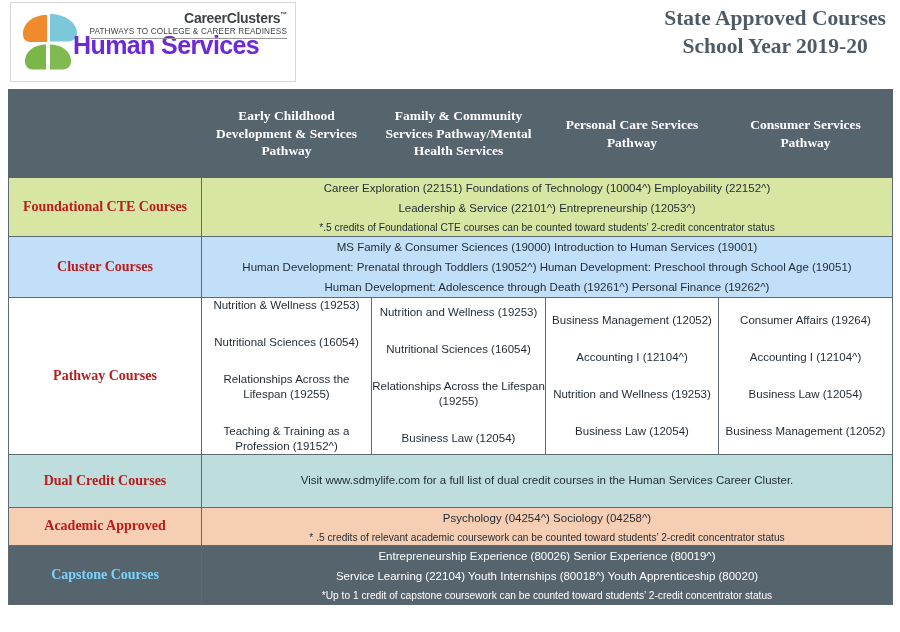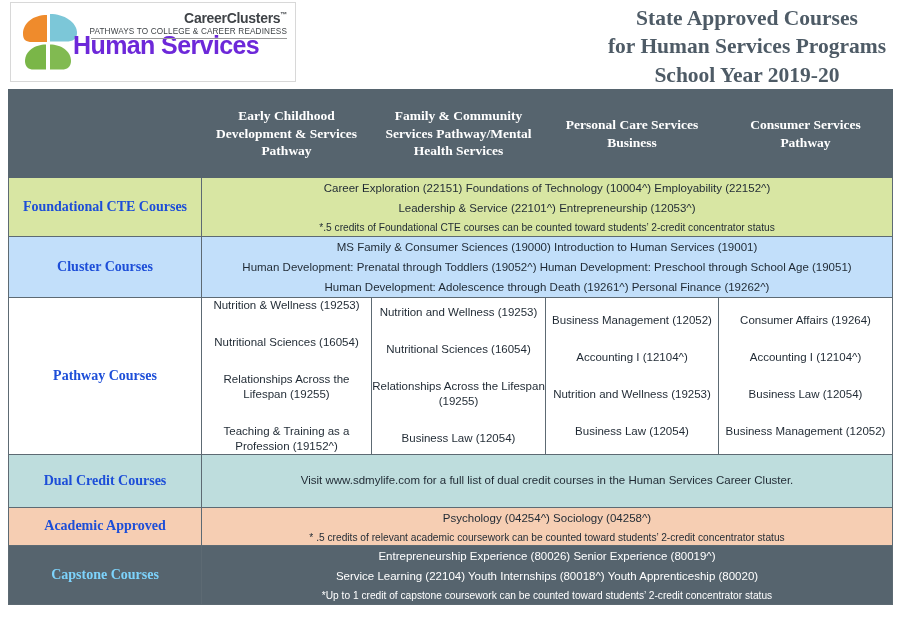--- a/index.html
+++ b/index.html
@@ -146,21 +146,21 @@
 
   
   td.rowlabel {
     font-family: "Liberation Serif", serif;
     font-weight: bold;
     font-size: 14px;
     color: #4e5b66;
     text-align: center;
     padding: 6px 4px;
   }
-  td.rowlabel.onlight { color: #1d4ed8; }
+  td.rowlabel.onlight { color: #b91c1c; }
   td.rowlabel.ondark  { color: #7dd3fc; }
 
   
   td.content {
     font-family: "Liberation Sans", sans-serif;
     font-size: 11.5px;
     color: #1f2933;
     text-align: center;
     padding: 7px 8px;
     line-height: 1.75;
@@ -226,40 +226,39 @@
 
       <div class="cc-brand">
         <div class="cc-name"><span>CareerClusters</span><span class="cc-tm">™</span></div>
         <div class="cc-tagline">PATHWAYS TO COLLEGE &amp; CAREER READINESS</div>
         <div class="cc-rule"></div>
       </div>
     </div>
 
     <div class="title-block">
       <div>State Approved Courses</div>
-      <div>for Human Services Programs</div>
       <div>School Year 2019-20</div>
     </div>
   </div>
 
   <table class="matrix">
     <colgroup>
       <col style="width:193px">
       <col style="width:170px">
       <col style="width:174px">
       <col style="width:173px">
       <col style="width:174px">
     </colgroup>
 
     <tbody>
         <tr class="header-row">
       <th class="header-blank"></th>
       <th>Early Childhood Development &amp; Services Pathway</th>
       <th>Family &amp; Community Services Pathway/Mental Health Services</th>
-      <th>Personal Care Services Business</th>
+      <th>Personal Care Services Pathway</th>
       <th>Consumer Services Pathway</th>
     </tr>
 
     <tr class="bg-green">
       <td class="rowlabel onlight bg-green">Foundational CTE Courses</td>
       <td class="content bg-green" colspan="4">
         <span class="line">Career Exploration (22151)   Foundations of Technology (10004^)   Employability (22152^)</span>
         <span class="line">Leadership &amp; Service (22101^)  Entrepreneurship (12053^)</span>
         <span class="note">*.5 credits of Foundational CTE courses can be counted toward students’ 2-credit concentrator status</span>
       </td>

